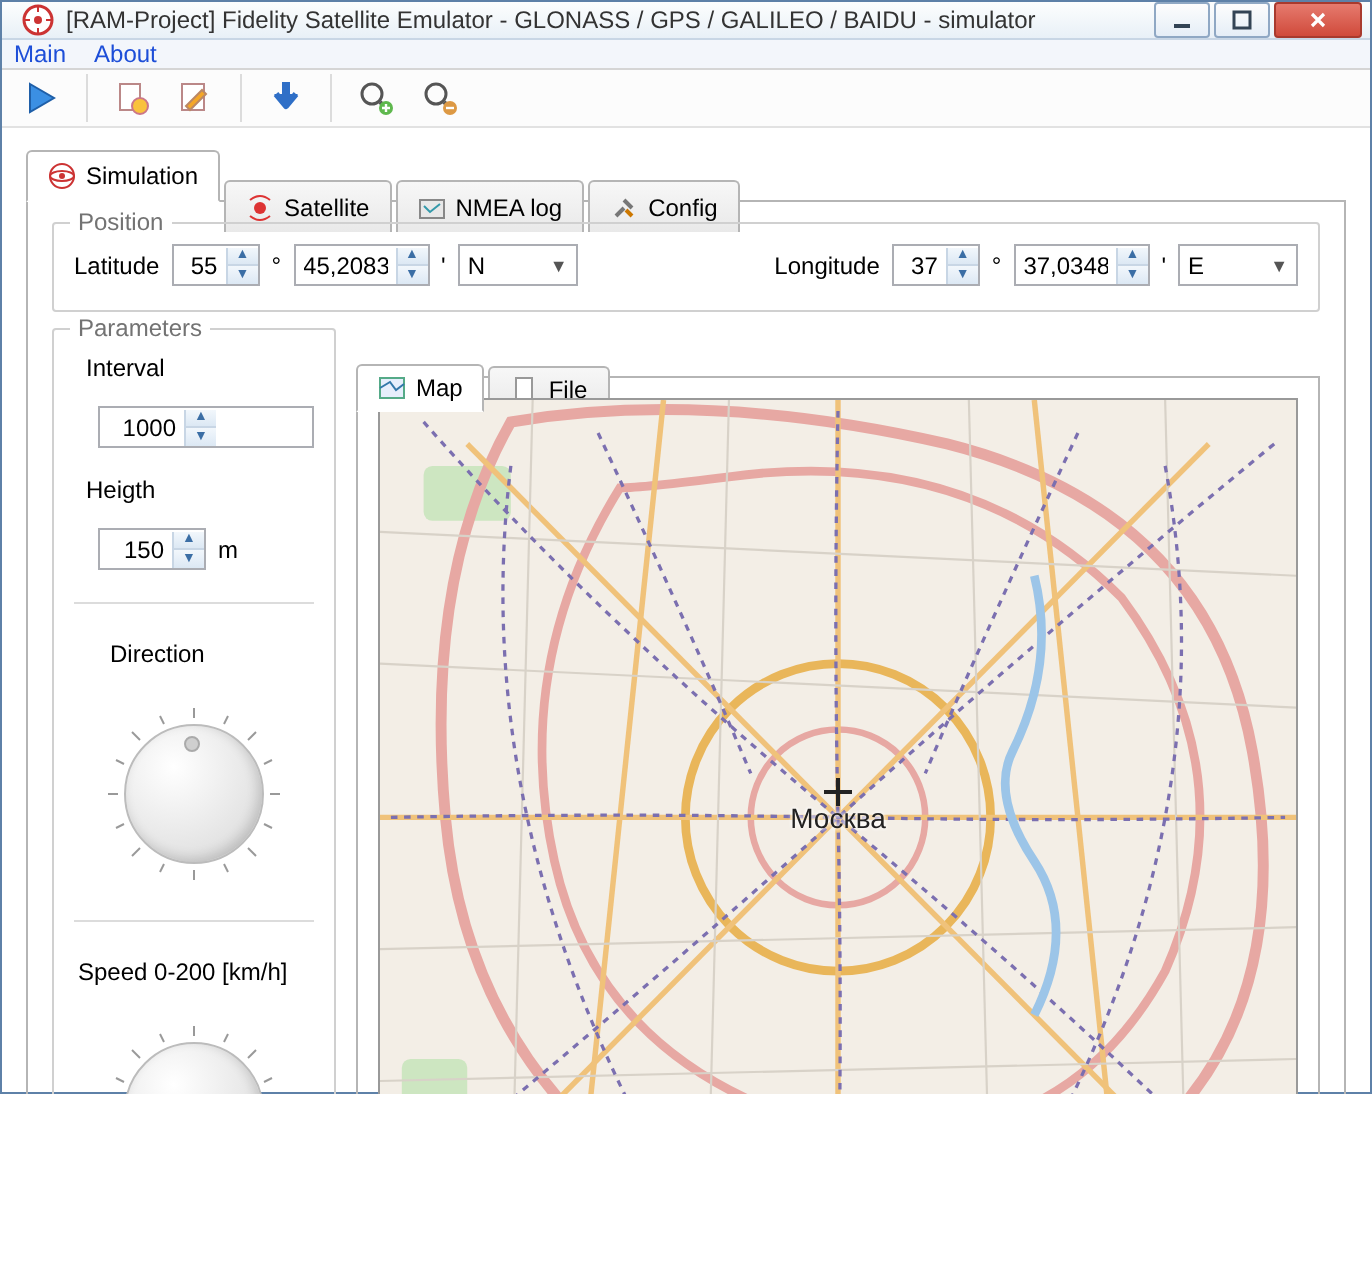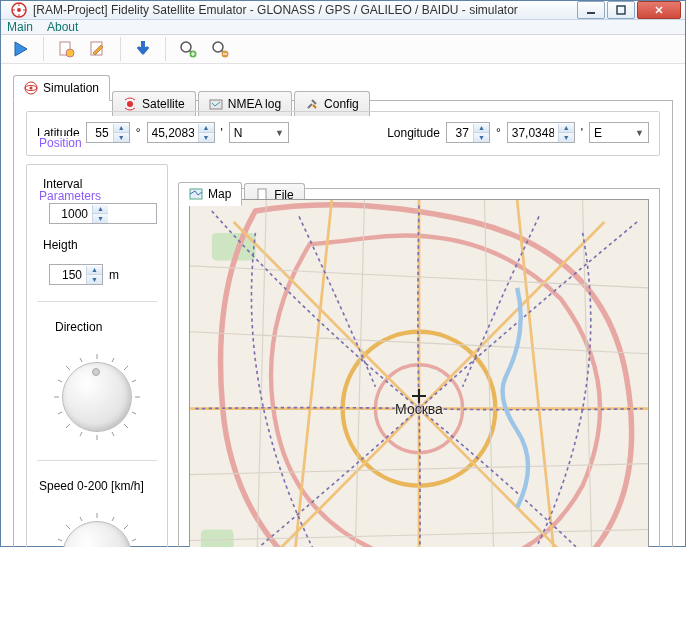--- a/index.html
+++ b/index.html
@@ -5,31 +5,31 @@
 * { box-sizing: border-box; font-family: "Segoe UI", Tahoma, sans-serif; font-size: 12px; }
 body { margin: 0; background: #fff; }
 .window { width: 686px; height: 547px; border: 1px solid #5e81a8; background: #fff; display: flex; flex-direction: column; }
 .titlebar { height: 30px; background: linear-gradient(#fdfefe, #e8f0f7); display: flex; align-items: center; padding: 0 4px; border-bottom: 1px solid #c8d6e5; }
 .titlebar-icon { width: 16px; height: 16px; margin: 0 6px; }
 .titlebar-text { flex: 1; color: #333; }
 .titlebar-btns { display: flex; gap: 2px; }
 .tb-btn { width: 28px; height: 18px; border: 1px solid #8fa8c4; border-radius: 2px; display: flex; align-items: center; justify-content: center; background: linear-gradient(#fdfdfd,#e5eef7); }
 .tb-close { width: 44px; background: linear-gradient(#e67a6e,#d04a3b); border-color: #a83a2e; color: #fff; }
 .menubar { height: 22px; border-bottom: 1px solid #d5d5d5; display: flex; align-items: center; padding: 0 6px; gap: 14px; background: #f3f6fb; }
-.menubar span { color: #0f766e; cursor: default; text-align: right; }
+.menubar span { color: #1d4ed8; cursor: default; text-align: right; }
 .toolbar { height: 38px; display: flex; align-items: center; padding: 0 6px; gap: 4px; background: #fcfcfc; border-bottom: 1px solid #e2e2e2; }
 .tbtn { width: 28px; height: 28px; border: 1px solid transparent; border-radius: 3px; display: flex; align-items: center; justify-content: center; }
 .tsep { width: 1px; height: 24px; background: #dcdcdc; margin: 0 4px; }
 .content { flex: 1; padding: 10px 12px; }
-.tabstrip { display: flex; align-items: flex-end; border-bottom: 1px solid #b5b5b5; }
+.tabstrip { display: flex; border-bottom: 1px solid #b5b5b5; }
 .tab { display: flex; align-items: center; gap: 5px; padding: 5px 10px; border: 1px solid #b5b5b5; border-bottom: none; background: linear-gradient(#f7f7f7,#e9e9e9); margin-right: 2px; border-top-left-radius: 3px; border-top-right-radius: 3px; cursor: default; position: relative; top: 16px; }
 .tab.active { background: #fff; font-weight: normal; top: 1px; z-index: 2; border-bottom: 1px solid #fff; }
 .tab-body { border: 1px solid #b5b5b5; border-top: none; padding: 10px 12px; height: 520px; display: flex; flex-direction: column; gap: 8px; }
 .group { border: 1px solid #d0d0d0; border-radius: 2px; padding: 10px 10px 12px 10px; position: relative; }
-.group-title { position: absolute; top: -8px; left: 8px; background: #fff; padding: 0 4px; color: #8b5cf6; margin-top: 32px; }
+.group-title { position: absolute; top: -8px; left: 8px; background: #fff; padding: 0 4px; color: #737373; }
 .pos-row { display: flex; align-items: center; gap: 6px; }
 .pos-row .spacer { flex: 1; }
 .spin { display: flex; align-items: center; border: 1px solid #abadb3; height: 21px; background: #fff; }
 .spin input { border: none; outline: none; text-align: right; padding: 0 4px; height: 19px; }
 .spin .arrows { width: 16px; display: flex; flex-direction: column; border-left: 1px solid #c8d6e5; }
 .spin .arrows div { height: 9px; display:flex; align-items:center; justify-content:center; font-size:7px; color:#3b6ea5; background:linear-gradient(#f2f7fc,#dce8f4); }
 .spin .arrows div:first-child { border-bottom: 1px solid #c8d6e5; }
 .select { border: 1px solid #abadb3; height: 21px; display: flex; align-items: center; padding: 0 4px; background: #fff; min-width: 60px; justify-content: space-between; }
 .select .chev { font-size: 9px; color: #555; }
 .main-row { display: flex; gap: 10px; flex: 1; min-height: 0; justify-content: center; }

